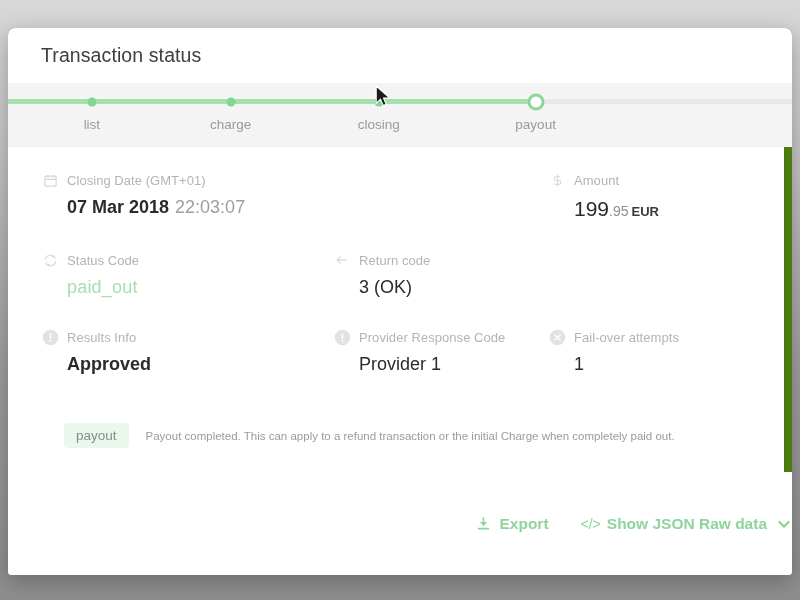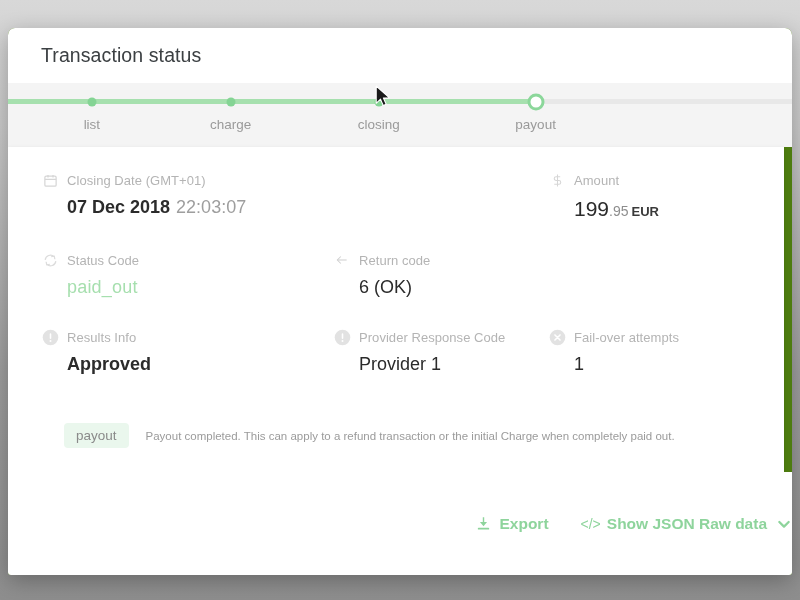--- a/index.html
+++ b/index.html
@@ -226,21 +226,21 @@
               <svg width="15" height="15" viewBox="0 0 24 24" fill="none" stroke="#d6d6d6" stroke-width="2">
                 <rect x="3" y="5" width="18" height="16" rx="2"></rect>
                   <line x1="3" y1="10" x2="21" y2="10"></line>
                 <line x1="8" y1="3" x2="8" y2="7"></line>
                   <line x1="16" y1="3" x2="16" y2="7"></line>
               </svg>
             </span>
             <span>Closing Date (GMT+01)</span>
           </div>
           <div class="fvalue bold">
-            <span>07 Dec 2018</span><span class="muted" style="margin-left:6px">22:03:07</span>
+            <span>07 Mar 2018</span><span class="muted" style="margin-left:6px">22:03:07</span>
           </div>
         </div>
 
         <div class="fcol c2" style="margin-left:215px">
           <div class="flabel">
             <span class="ico">
               <svg width="13" height="15" viewBox="0 0 24 24" fill="none" stroke="#d6d6d6" stroke-width="2">
                 <line x1="12" y1="1" x2="12" y2="23"></line>
                 <path d="M17 5H9.5a3.5 3.5 0 0 0 0 7h5a3.5 3.5 0 0 1 0 7H6"></path>
               </svg>
@@ -273,21 +273,21 @@
         <div class="fcol c3">
           <div class="flabel">
             <span class="ico">
               <svg width="16" height="14" viewBox="0 0 24 24" fill="none" stroke="#d0d0d0" stroke-width="1.8">
                 <line x1="20" y1="12" x2="4" y2="12"></line>
                   <polyline points="10 6 4 12 10 18"></polyline>
               </svg>
             </span>
             <span>Return code</span>
           </div>
-          <div class="fvalue">6 (OK)</div>
+          <div class="fvalue">3 (OK)</div>
         </div>
       </div>
 
       <div class="field-row row3">
         <div class="fcol c1">
           <div class="flabel">
             <span class="ico">
               <svg width="17" height="17" viewBox="0 0 24 24">
                 <circle cx="12" cy="12" r="11" fill="#e2e2e2"></circle>
                 <rect x="10.9" y="6" width="2.2" height="8" rx="1.1" fill="#ffffff"></rect>

